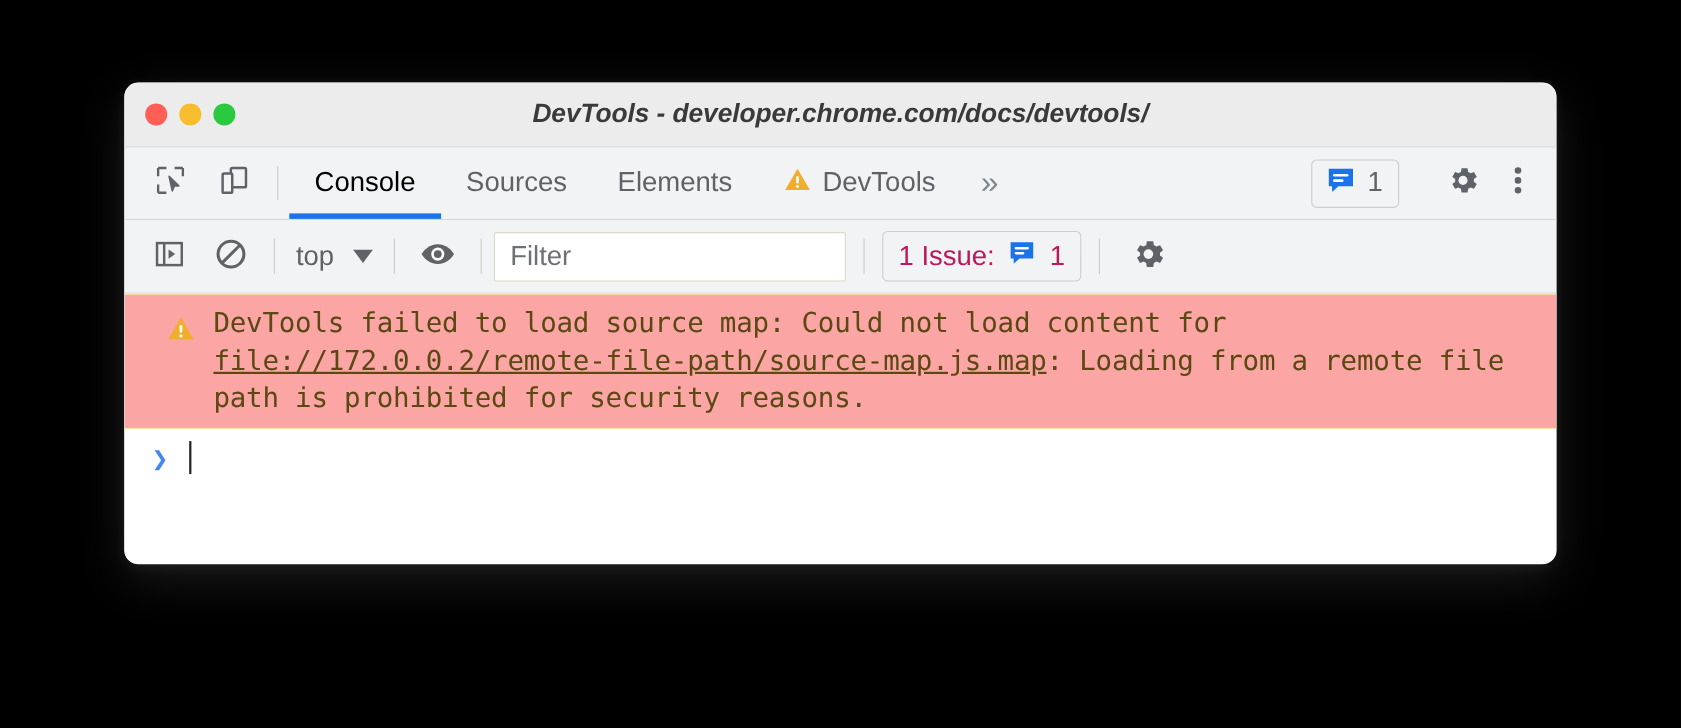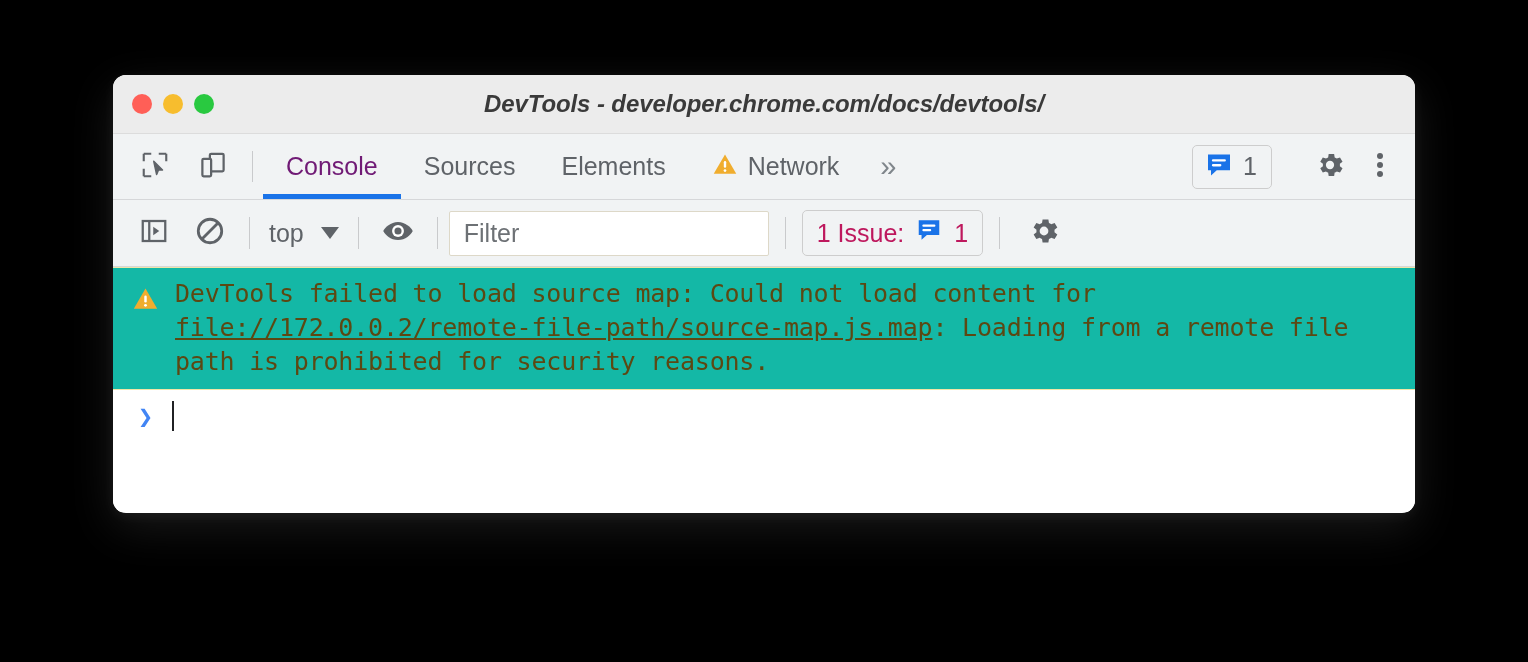--- a/index.html
+++ b/index.html
@@ -90,21 +90,21 @@
   .tab {
     display: flex;
     align-items: center;
     justify-content: center;
     gap: 10px;
     padding: 0 23px;
     font-size: 25px;
     color: #5f6368;
     position: relative;
   }
-  .tab.active { color: #701a75; }
+  .tab.active { color: #000000; }
   .tab.active::after {
     content: "";
     position: absolute;
     left: 0; right: 0; bottom: 0;
     height: 5px;
     background: #1a73e8;
   }
   .tab-more {
     display: flex;
     align-items: center;
@@ -202,26 +202,26 @@
     white-space: nowrap;
   }
 
   
   .console-body {
     background: #ffffff;
     height: 245px;
     overflow: hidden;
   }
   .warning-row {
-    background: #14b8a6;
+    background: #fca5a5;
     border-top: 1px solid #f0e6a8;
     border-bottom: 1px solid #f0e6a8;
     display: flex;
     align-items: flex-start;
-    padding: 9px 14px 10px 19px;
+    padding: 9px 14px 10px 38px;
   }
   .warn-icon {
     flex: 0 0 auto;
     margin-top: 8px;
     margin-right: 16px;
   }
   .warning-text {
     font-family: "DejaVu Sans Mono", "Liberation Mono", monospace;
     font-size: 25px;
     line-height: 34px;
@@ -304,21 +304,21 @@
       </div>
 
       <div class="tab">
         <span>
           <svg width="26" height="26" viewBox="0 0 24 24">
             <path d="M12 3.2 L22.4 21 H1.6 Z" fill="#f0ad2e"></path>
             <rect x="10.9" y="9.3" width="2.2" height="6.2" rx="1.1" fill="#ffffff"></rect>
             <circle cx="12" cy="18.1" r="1.25" fill="#ffffff"></circle>
           </svg>
         </span>
-        <span>Network</span>
+        <span>DevTools</span>
       </div>
 
       <div class="tab-more">
         <span>»</span>
       </div>
 
       <div class="tabbar-right">
         <div class="issues-pill">
           <span>
             <svg width="30" height="30" viewBox="0 0 24 24">

